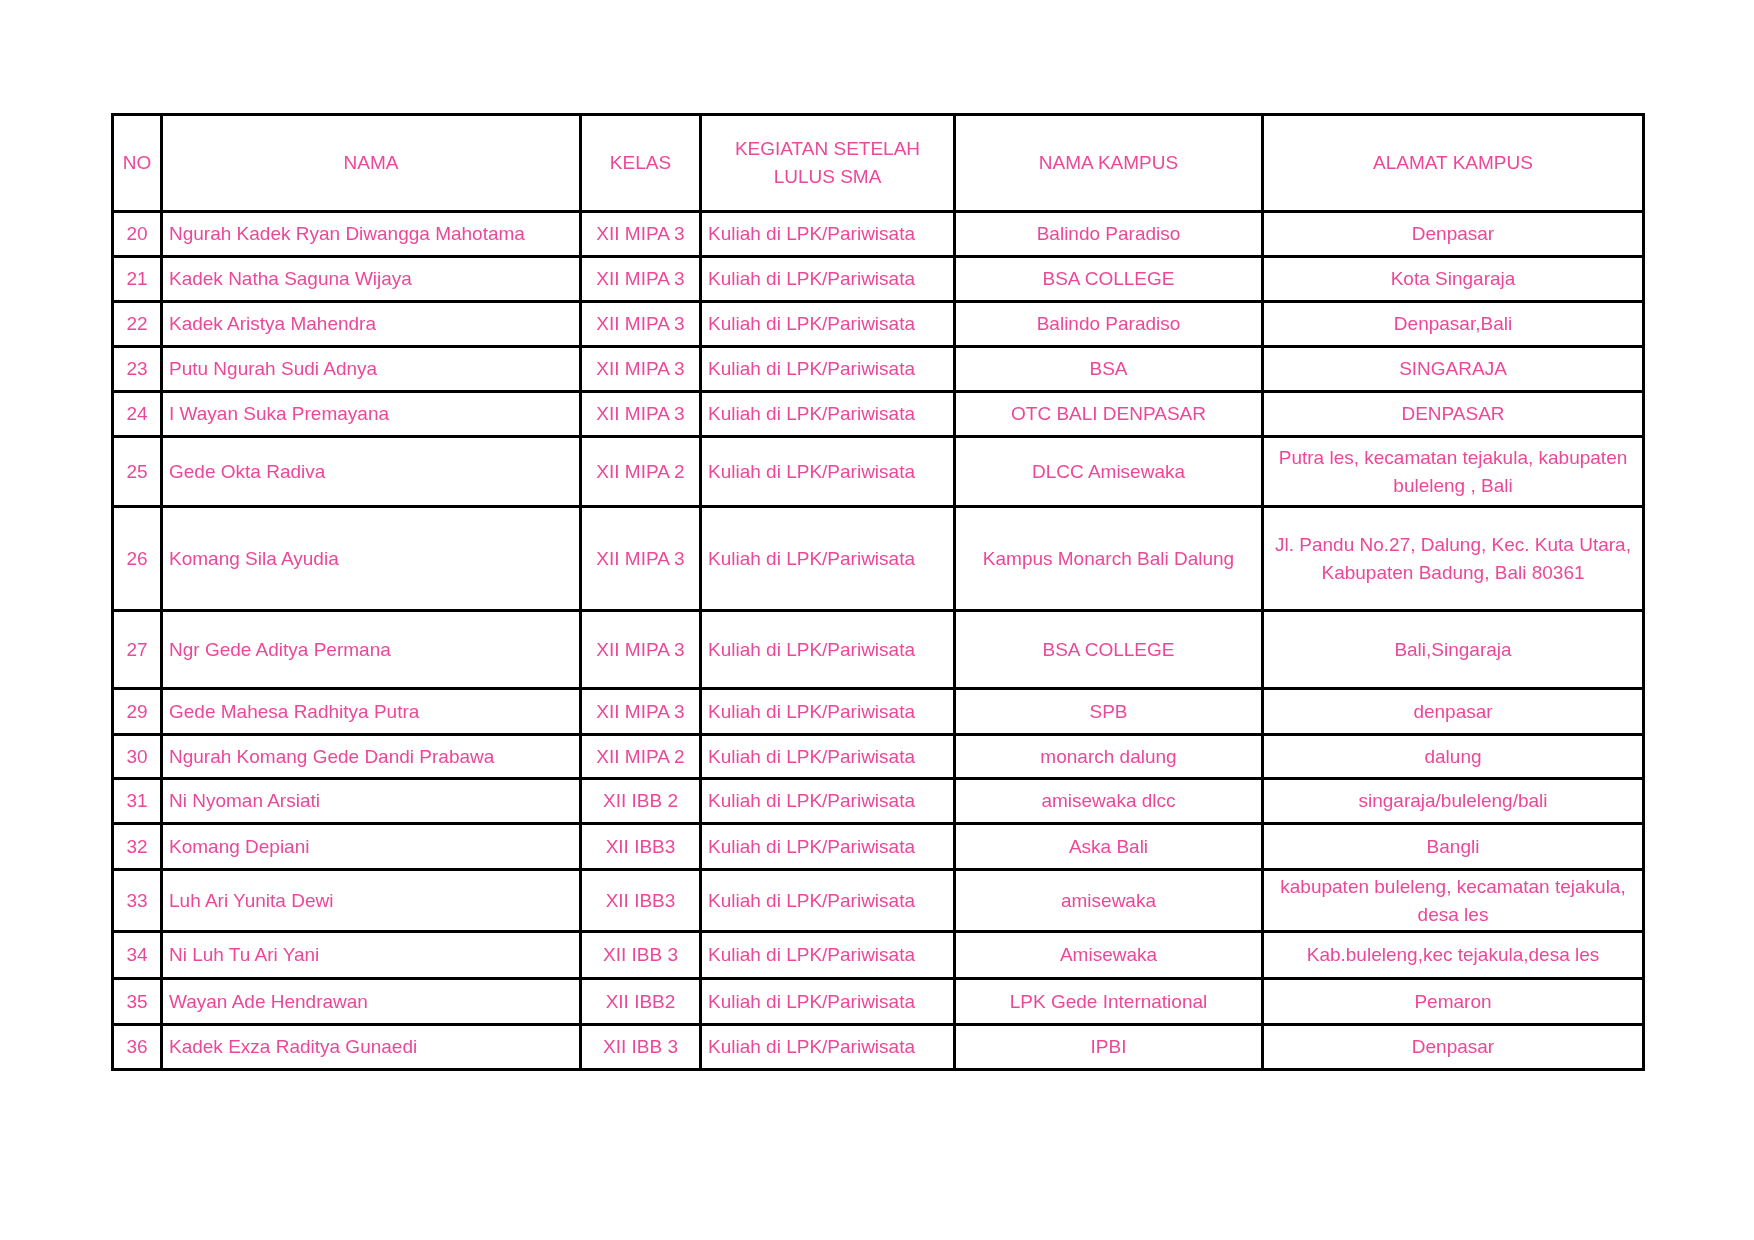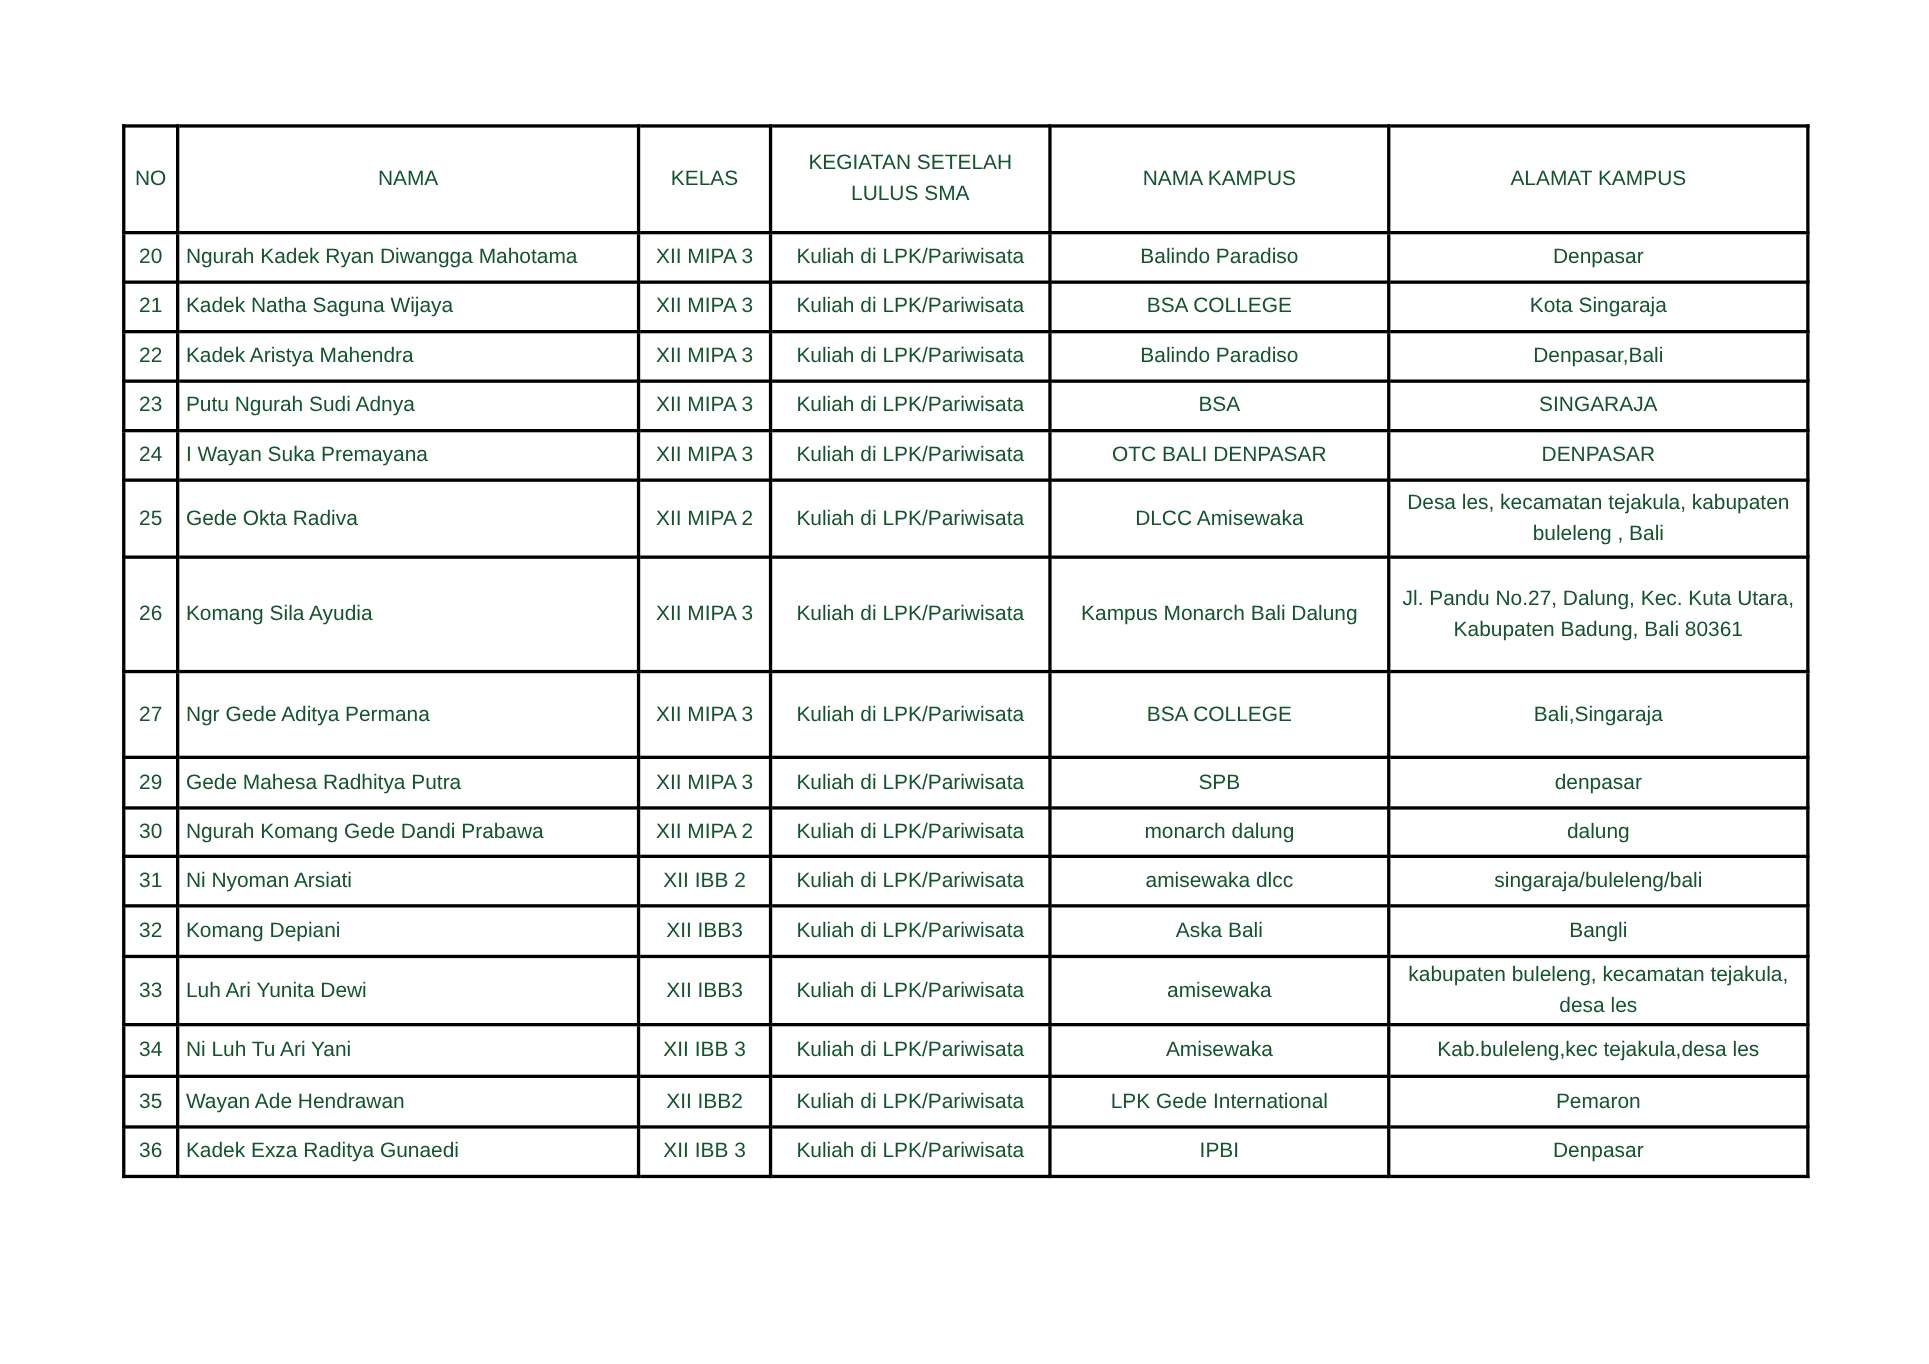--- a/index.html
+++ b/index.html
@@ -6,21 +6,21 @@
     margin: 0;
     padding: 0;
     background: #ffffff;
   }
   .page {
     position: relative;
     width: 1521px;
     height: 1240px;
     background: #ffffff;
     font-family: "Liberation Sans", "DejaVu Sans", sans-serif;
-    color: #14532d;
+    color: #ec4899;
   }
   table.data-table {
     position: absolute;
     left: 111px;
     top: 113px;
     width: 1531px;
     border-collapse: collapse;
     table-layout: fixed;
     font-size: 19px;
     line-height: 1.45;
@@ -34,21 +34,21 @@
     word-wrap: break-word;
   }
   table.data-table th {
     font-weight: normal;
     text-align: center;
     height: 90px;
   }
   td.col-no      { text-align: center; padding-right: 9px; }
   td.col-nama    { text-align: left; }
   td.col-kelas   { text-align: center; }
-  td.col-kegiatan{ text-align: center; padding-left: 2px; padding-right: 2px; }
+  td.col-kegiatan{ text-align: left; padding-left: 2px; padding-right: 2px; }
   td.col-kampus  { text-align: center; }
   td.col-alamat  { text-align: center; }
 </style>
 </head>
 <body>
 
 <div class="page">
   <table class="data-table">
     <colgroup>
       <col style="width:49px">
@@ -108,21 +108,21 @@
           <td class="col-kegiatan">Kuliah di LPK/Pariwisata</td>
           <td class="col-kampus">OTC BALI DENPASAR</td>
           <td class="col-alamat">DENPASAR</td>
         </tr>
         <tr style="height: 70px;">
           <td class="col-no">25</td>
           <td class="col-nama">Gede Okta Radiva</td>
           <td class="col-kelas">XII MIPA 2</td>
           <td class="col-kegiatan">Kuliah di LPK/Pariwisata</td>
           <td class="col-kampus">DLCC Amisewaka</td>
-          <td class="col-alamat">Desa les, kecamatan tejakula, kabupaten buleleng , Bali</td>
+          <td class="col-alamat">Putra les, kecamatan tejakula, kabupaten buleleng , Bali</td>
         </tr>
         <tr style="height: 104px;">
           <td class="col-no">26</td>
           <td class="col-nama">Komang Sila Ayudia</td>
           <td class="col-kelas">XII MIPA 3</td>
           <td class="col-kegiatan">Kuliah di LPK/Pariwisata</td>
           <td class="col-kampus">Kampus Monarch Bali Dalung</td>
           <td class="col-alamat">Jl. Pandu No.27, Dalung, Kec. Kuta Utara, Kabupaten Badung, Bali 80361</td>
         </tr>
         <tr style="height: 78px;">

